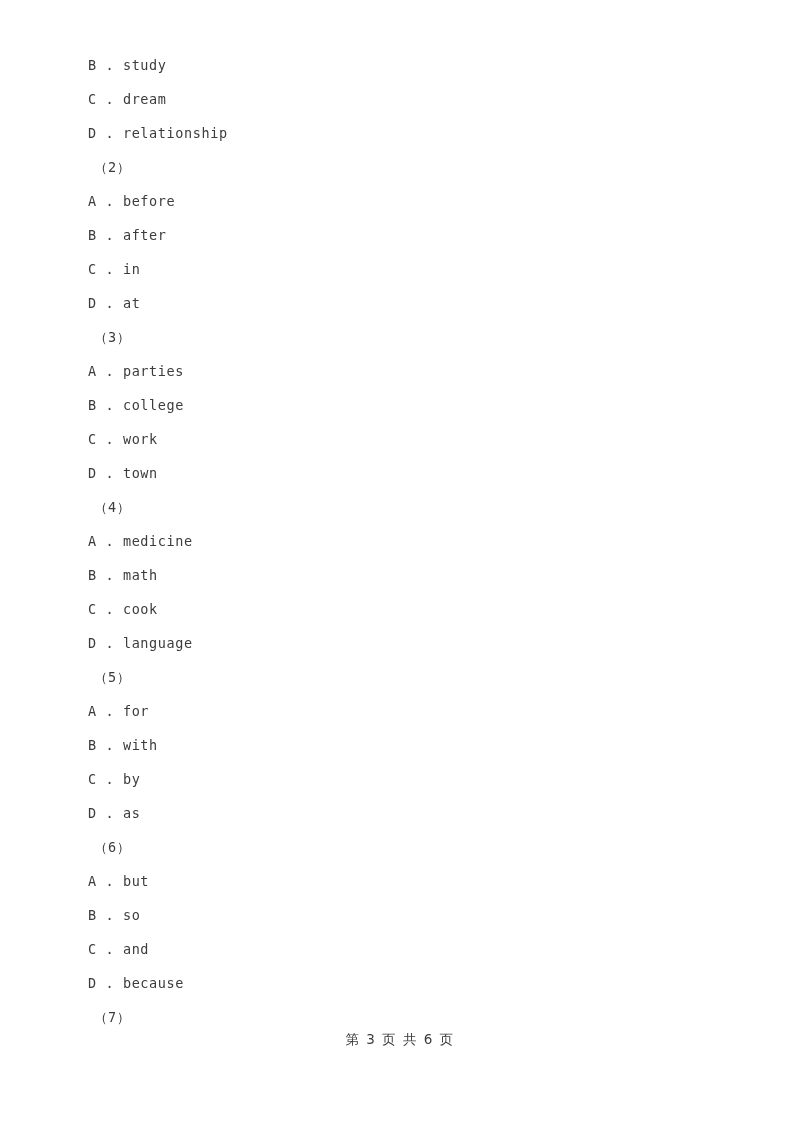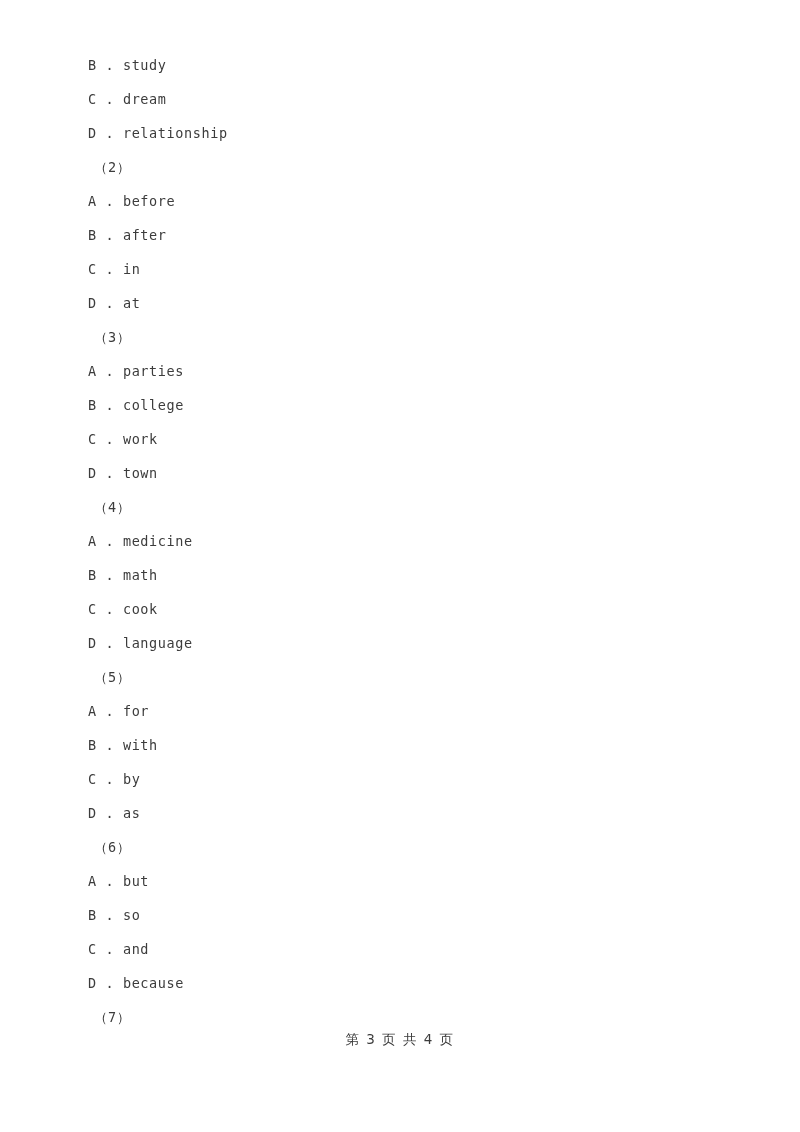--- a/index.html
+++ b/index.html
@@ -95,14 +95,14 @@
       <div class="line option" style="top: 762px;">C . by</div>
       <div class="line option" style="top: 796px;">D . as</div>
       <div class="line qnum" style="top: 830px;">（6）</div>
       <div class="line option" style="top: 864px;">A . but</div>
       <div class="line option" style="top: 898px;">B . so</div>
       <div class="line option" style="top: 932px;">C . and</div>
       <div class="line option" style="top: 966px;">D . because</div>
       <div class="line qnum" style="top: 1000px;">（7）</div>
     </div>
 
-  <div class="footer">第 3 页 共 4 页</div>
+  <div class="footer">第 3 页 共 6 页</div>
 </div>
 
 </body></html>

